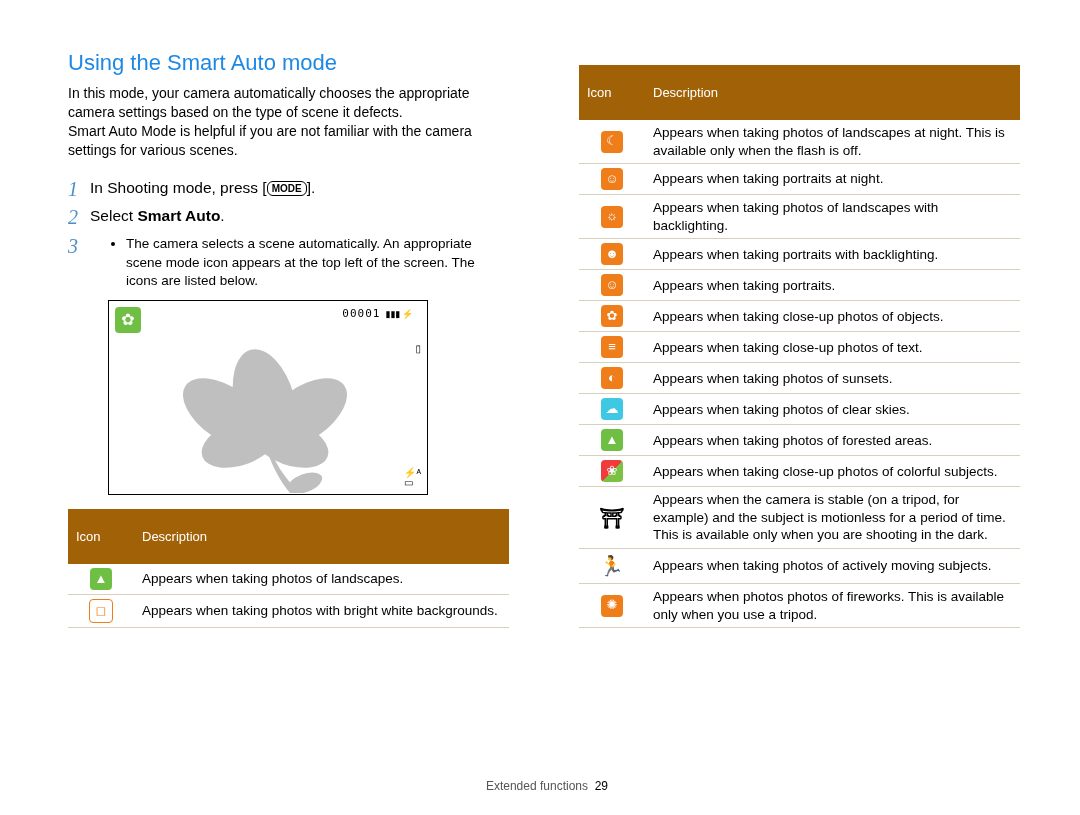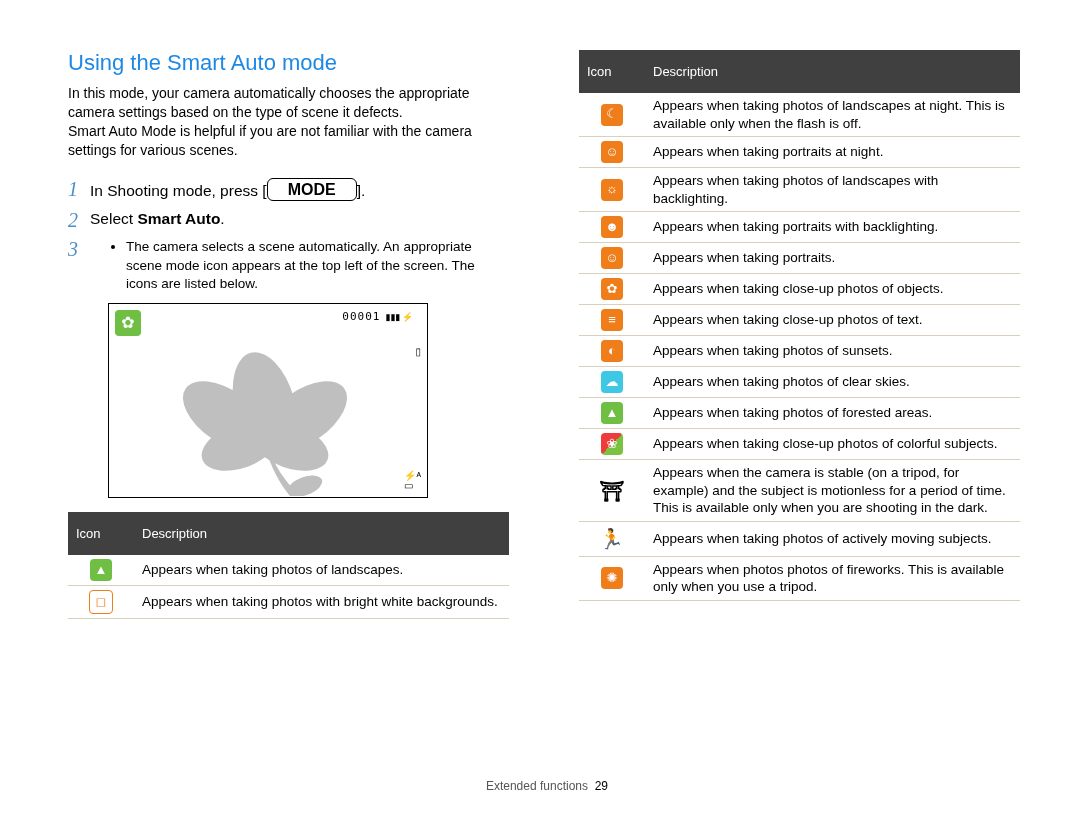--- a/index.html
+++ b/index.html
@@ -24,20 +24,21 @@
     margin: 0 0 6px 0;
     letter-spacing: 0px;
   }
   .subtitle {
     font-size: 14px;
     margin-bottom: 28px;
   }
   .columns {
     display: flex;
     gap: 70px;
+    align-items: flex-end;
   }
   .col {
     flex: 1;
     min-width: 0;
   }
   h2.section {
     font-size: 22px;
     font-weight: 400;
     color: #1e88e5;
     margin: 0 0 8px 0;
@@ -69,22 +70,22 @@
     font-size: 20px;
     font-style: italic;
     color: #4e8ec7;
     font-family: Georgia, 'Times New Roman', serif;
   }
   .mode-key {
     display: inline-block;
     border: 1px solid #000;
     border-radius: 6px;
     font-weight: bold;
-    font-size: 16px;
-    padding: 0 20px;
+    font-size: 10px;
+    padding: 0 4px;
     vertical-align: 1px;
   }
   .bold { font-weight: bold; }
   ul.bullets {
     list-style: disc;
     font-size: 13.5px;
     margin: 4px 0 10px 0;
     padding-left: 36px;
     line-height: 1.35;
   }
@@ -120,25 +121,25 @@
     position: absolute;
     right: 6px; bottom: 6px;
   }
   
   table.icon-table {
     border-collapse: collapse;
     width: 100%;
     font-size: 13.5px;
   }
   table.icon-table thead th {
-    background: #404040;
+    background: #a16207;
     color: #fff;
     font-weight: 400;
     text-align: left;
-    padding: 14px 8px;
+    padding: 20px 8px;
     font-size: 13px;
   }
   table.icon-table thead th:first-child {
     width: 50px;
   }
   table.icon-table tbody td {
     border-bottom: 1px solid #d8d0bd;
     padding: 4px 8px;
     vertical-align: middle;
     line-height: 1.3;

